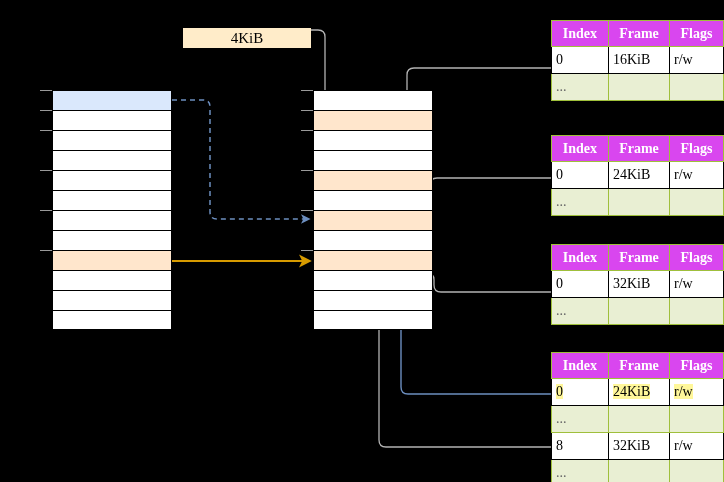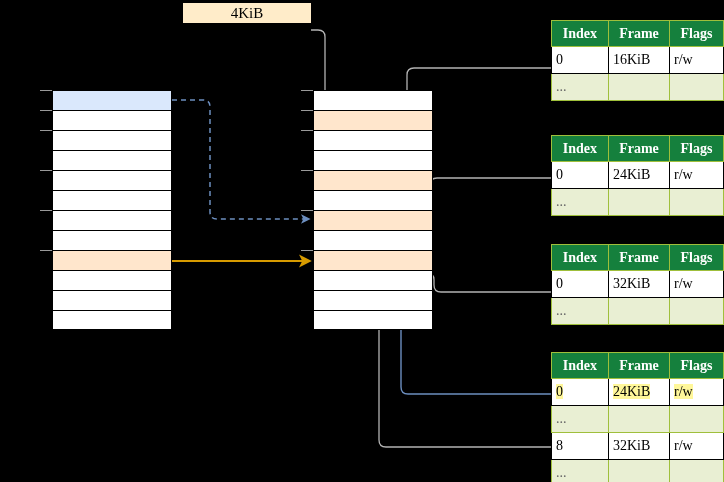--- a/index.html
+++ b/index.html
@@ -21,21 +21,21 @@
     top: 0;
     width: 724px;
     height: 482px;
     pointer-events: none;
   }
 
   
   .size-box {
     position: absolute;
     left: 183px;
-    top: 3px;
+    top: 28px;
     width: 128px;
     height: 20px;
     background: #ffecc9;
     color: #000000;
     font-size: 15px;
     line-height: 20px;
     text-align: center;
     z-index: 5;
   }
 
@@ -80,21 +80,21 @@
   .ptable td, .ptable th {
     box-sizing: border-box;
     border: 1px solid #9fbf3b;
     padding: 1px 4px;
     height: 27px;
     text-align: left;
     font-weight: normal;
     white-space: nowrap;
   }
   .ptable th {
-    background: #15803d;
+    background: #d946ef;
     color: #ffffff;
     font-weight: bold;
     text-align: center;
     height: 26px;
   }
   .ptable td.c-index { width: 58px; }
   .ptable td.c-frame { width: 62px; }
   .ptable td.c-flags { width: 55px; }
   .ptable tr.row-data td { background: #ffffff; color: #000000; border-color: #000000; }
   .ptable tr.row-ellip td { background: #e9efd3; color: #666666; border-color: #9fbf3b; }

